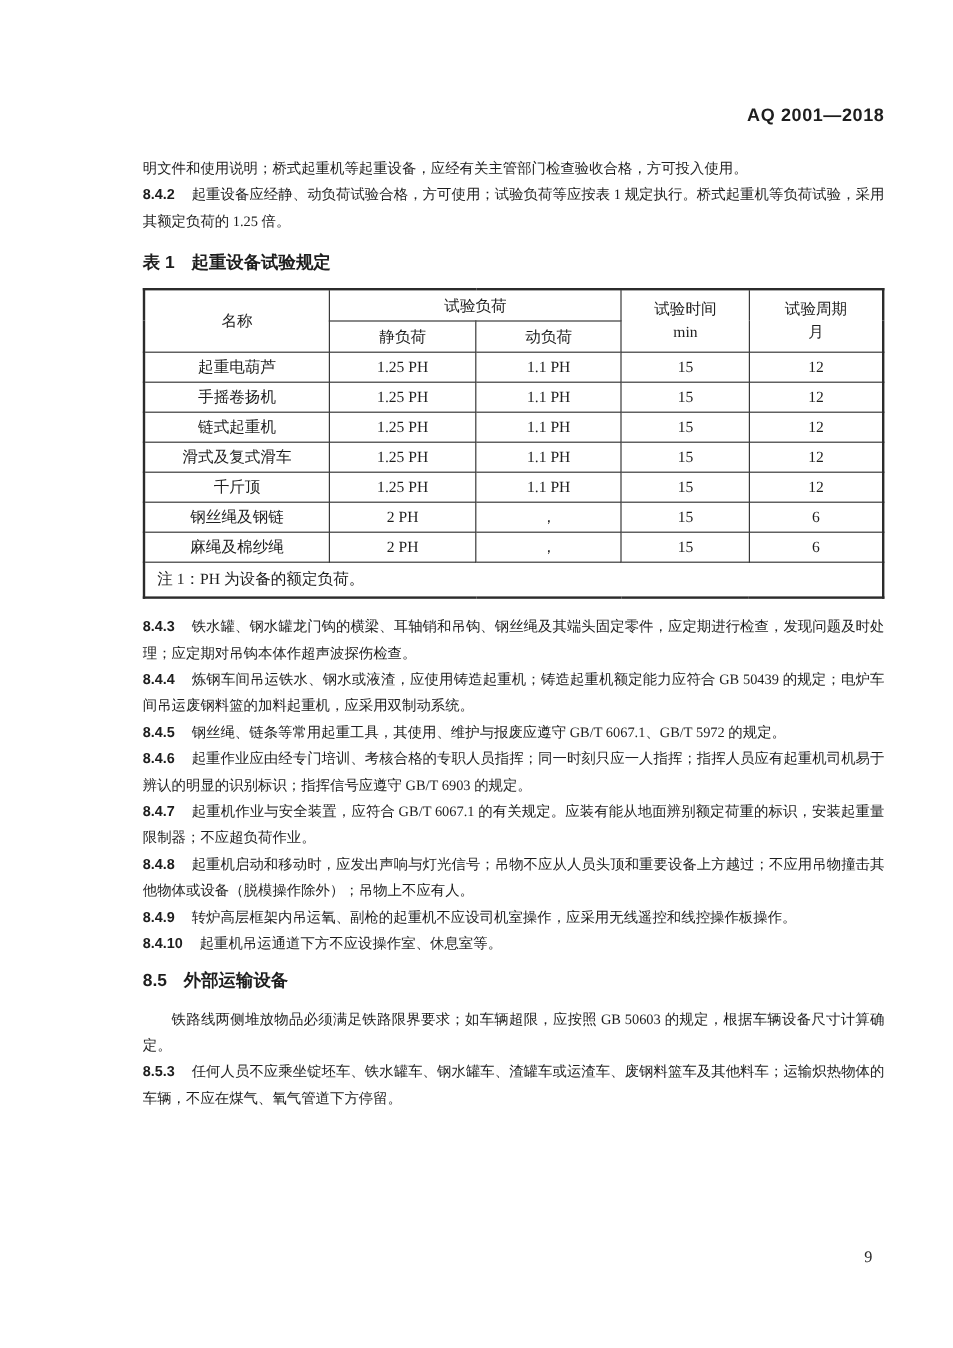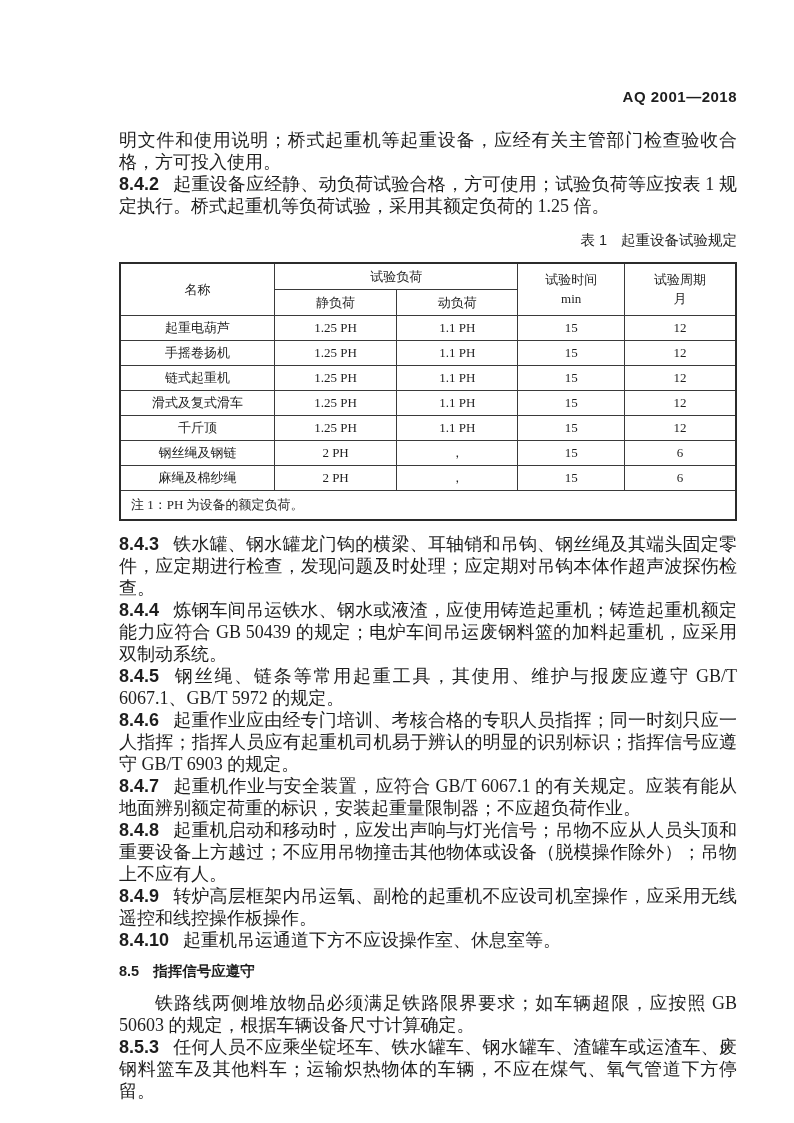--- a/index.html
+++ b/index.html
@@ -20,35 +20,35 @@
   .doc-header {
     text-align: right;
     font-family: "Liberation Sans", "DejaVu Sans", sans-serif;
     font-weight: bold;
     font-size: 15px;
     letter-spacing: 0.5px;
     margin-bottom: 24px;
   }
   p.body-para {
     margin: 0;
-    font-size: 18px;
+    font-size: 12px;
     line-height: 22px;
     text-align: justify;
   }
   p.indent { text-indent: 2em; }
   .cnum {
     font-family: "Liberation Sans", "DejaVu Sans", sans-serif;
     font-weight: bold;
     margin-right: 14px;
     white-space: nowrap;
   }
   .tbl-title {
-    text-align: right;
-    font-family: "Liberation Sans", "DejaVu Sans", sans-serif;
-    font-weight: normal;
+    text-align: left;
+    font-family: "Liberation Sans", "DejaVu Sans", sans-serif;
+    font-weight: bold;
     font-size: 14.5px;
     margin: 14px 0 12px 0;
   }
   .tbl-title .gap { display: inline-block; width: 14px; }
   table.test-table {
     width: 100%;
     border-collapse: collapse;
     table-layout: fixed;
     font-size: 13px;
     border: 2px solid #2b2b2b;
@@ -185,21 +185,21 @@
       <p class="body-para"><span class="cnum">8.4.3</span><span>铁水罐、钢水罐龙门钩的横梁、耳轴销和吊钩、钢丝绳及其端头固定零件，应定期进行检查，发现问题及时处理；应定期对吊钩本体作超声波探伤检查。</span></p>
       <p class="body-para"><span class="cnum">8.4.4</span><span>炼钢车间吊运铁水、钢水或液渣，应使用铸造起重机；铸造起重机额定能力应符合 GB 50439 的规定；电炉车间吊运废钢料篮的加料起重机，应采用双制动系统。</span></p>
       <p class="body-para"><span class="cnum">8.4.5</span><span>钢丝绳、链条等常用起重工具，其使用、维护与报废应遵守 GB/T 6067.1、GB/T 5972 的规定。</span></p>
       <p class="body-para"><span class="cnum">8.4.6</span><span>起重作业应由经专门培训、考核合格的专职人员指挥；同一时刻只应一人指挥；指挥人员应有起重机司机易于辨认的明显的识别标识；指挥信号应遵守 GB/T 6903 的规定。</span></p>
       <p class="body-para"><span class="cnum">8.4.7</span><span>起重机作业与安全装置，应符合 GB/T 6067.1 的有关规定。应装有能从地面辨别额定荷重的标识，安装起重量限制器；不应超负荷作业。</span></p>
       <p class="body-para"><span class="cnum">8.4.8</span><span>起重机启动和移动时，应发出声响与灯光信号；吊物不应从人员头顶和重要设备上方越过；不应用吊物撞击其他物体或设备（脱模操作除外）；吊物上不应有人。</span></p>
       <p class="body-para"><span class="cnum">8.4.9</span><span>转炉高层框架内吊运氧、副枪的起重机不应设司机室操作，应采用无线遥控和线控操作板操作。</span></p>
       <p class="body-para"><span class="cnum">8.4.10</span><span>起重机吊运通道下方不应设操作室、休息室等。</span></p>
     </section>
 
-    <h2 class="section-heading"><span class="snum">8.5</span><span>指挥信号应遵守</span></h2>
+    <h2 class="section-heading"><span class="snum">8.5</span><span>外部运输设备</span></h2>
 
     <section>
       <p class="body-para indent">铁路线两侧堆放物品必须满足铁路限界要求；如车辆超限，应按照 GB 50603 的规定，根据车辆设备尺寸计算确定。</p>
       <p class="body-para"><span class="cnum">8.5.3</span><span>任何人员不应乘坐锭坯车、铁水罐车、钢水罐车、渣罐车或运渣车、废钢料篮车及其他料车；运输炽热物体的车辆，不应在煤气、氧气管道下方停留。</span></p>
     </section>
 
   </main>
 
   <div class="footer-page">9</div>
 

